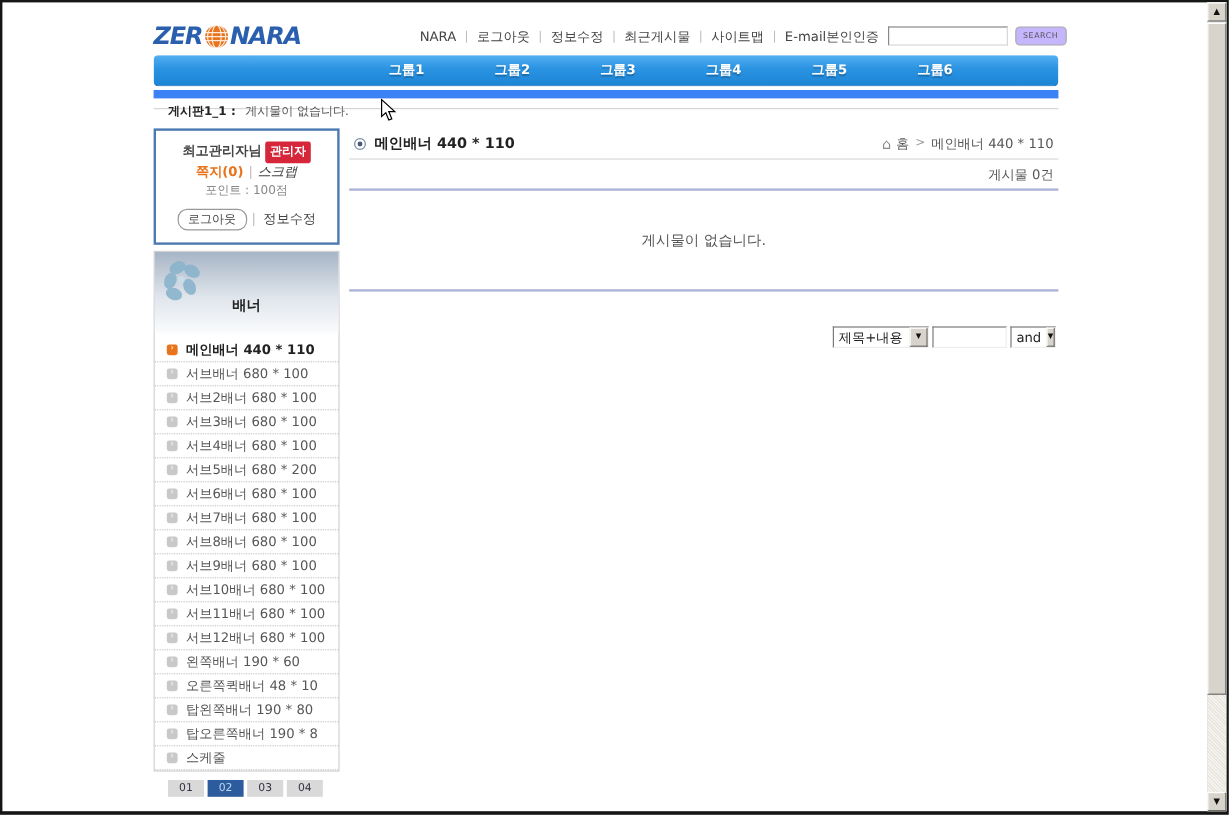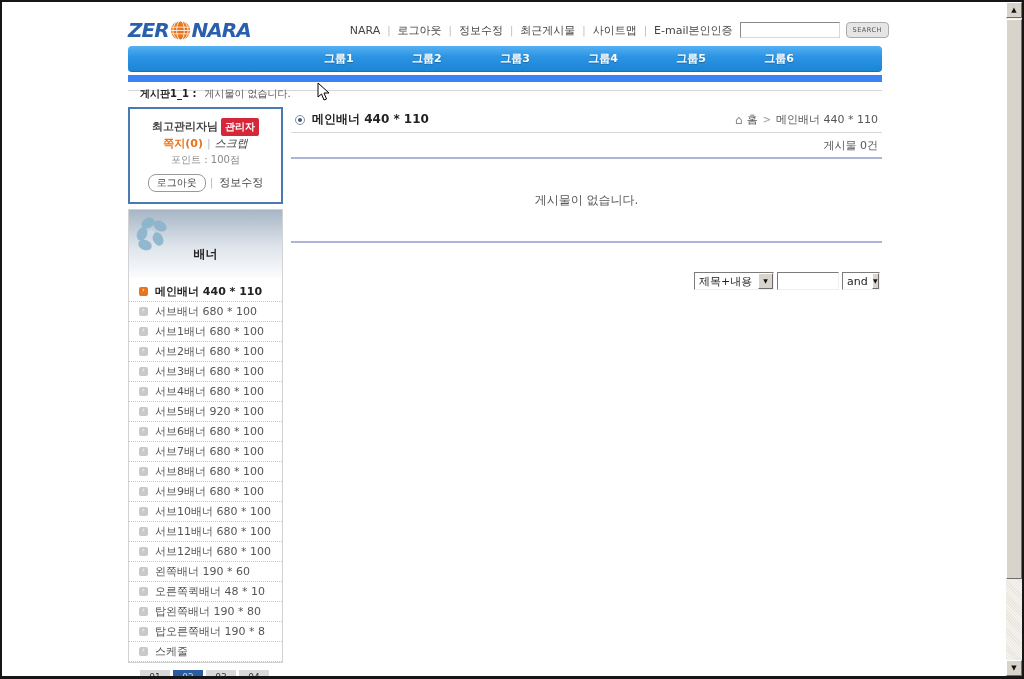--- a/index.html
+++ b/index.html
@@ -25,21 +25,21 @@
   .header { display: flex; align-items: center; height: 30px; padding-top: 2px; margin-top: 12px; }
   .logo { display: flex; align-items: center; width: 160px; cursor: pointer; }
   .logo-txt { font-size: 20px; font-weight: bold; font-style: italic; color: #2a5fae; letter-spacing: -1px; }
   .logo-globe { width: 21px; height: 21px; margin: 0 1px; flex: 0 0 auto; }
   .topnav { display: flex; align-items: center; margin-left: 92px; font-size: 11px; color: #444; white-space: nowrap; }
   .topnav .tn-item { padding: 0 7px; cursor: pointer; }
   .topnav .tn-sep { color: #bbb; font-size: 10px; }
   .hsearch { margin-left: auto; display: flex; align-items: center; }
   .hsearch input { width: 100px; height: 16px; border: 1px solid; border-color: #8a8a8a #d8d8d8 #d8d8d8 #8a8a8a;
     font-size: 11px; padding: 0 3px; outline: none; }
-  .hsearch .sbtn { margin-left: 6px; font-size: 6.5px; letter-spacing: .5px; color: #555; background: #e5e5e5;
+  .hsearch .sbtn { margin-left: 6px; font-size: 6.5px; letter-spacing: .5px; color: #555; background: #c4b5fd;
     border: 1px solid #aaa; border-radius: 4px; padding: 3px 6px; cursor: pointer; }
 
   
   .gnb { margin-top: 2px; height: 26px; border-radius: 4px;
     background: linear-gradient(#55b0f2, #2a93e2 45%, #1d85d6); border-bottom: 1px solid #1570bd;
     display: flex; align-items: center; padding: 0 88px 0 196px; justify-content: space-between; }
   .gnb .g-item { color: #fff; font-size: 11px; font-weight: bold; cursor: pointer; text-shadow: 0 1px 1px rgba(0,0,0,.25); }
 
   
   .notice { margin-top: 3px; height: 16px; line-height: 23px; border-top: 7px solid #3b82f6; border-bottom: 1px solid #d6d6d6;
@@ -202,37 +202,33 @@
             <div class="menu-item active">
                 <span class="mi-icon"></span>
                 <span class="mi-label">메인배너 440 * 110</span>
               </div>
             <div class="menu-item">
                 <span class="mi-icon"></span>
                 <span class="mi-label">서브배너 680 * 100</span>
               </div>
             <div class="menu-item">
                 <span class="mi-icon"></span>
-                <span class="mi-label">서브1배너 680 * 100</span>
-              </div>
-            <div class="menu-item">
-                <span class="mi-icon"></span>
                 <span class="mi-label">서브2배너 680 * 100</span>
               </div>
             <div class="menu-item">
                 <span class="mi-icon"></span>
                 <span class="mi-label">서브3배너 680 * 100</span>
               </div>
             <div class="menu-item">
                 <span class="mi-icon"></span>
                 <span class="mi-label">서브4배너 680 * 100</span>
               </div>
             <div class="menu-item">
                 <span class="mi-icon"></span>
-                <span class="mi-label">서브5배너 920 * 100</span>
+                <span class="mi-label">서브5배너 680 * 200</span>
               </div>
             <div class="menu-item">
                 <span class="mi-icon"></span>
                 <span class="mi-label">서브6배너 680 * 100</span>
               </div>
             <div class="menu-item">
                 <span class="mi-icon"></span>
                 <span class="mi-label">서브7배너 680 * 100</span>
               </div>
             <div class="menu-item">

